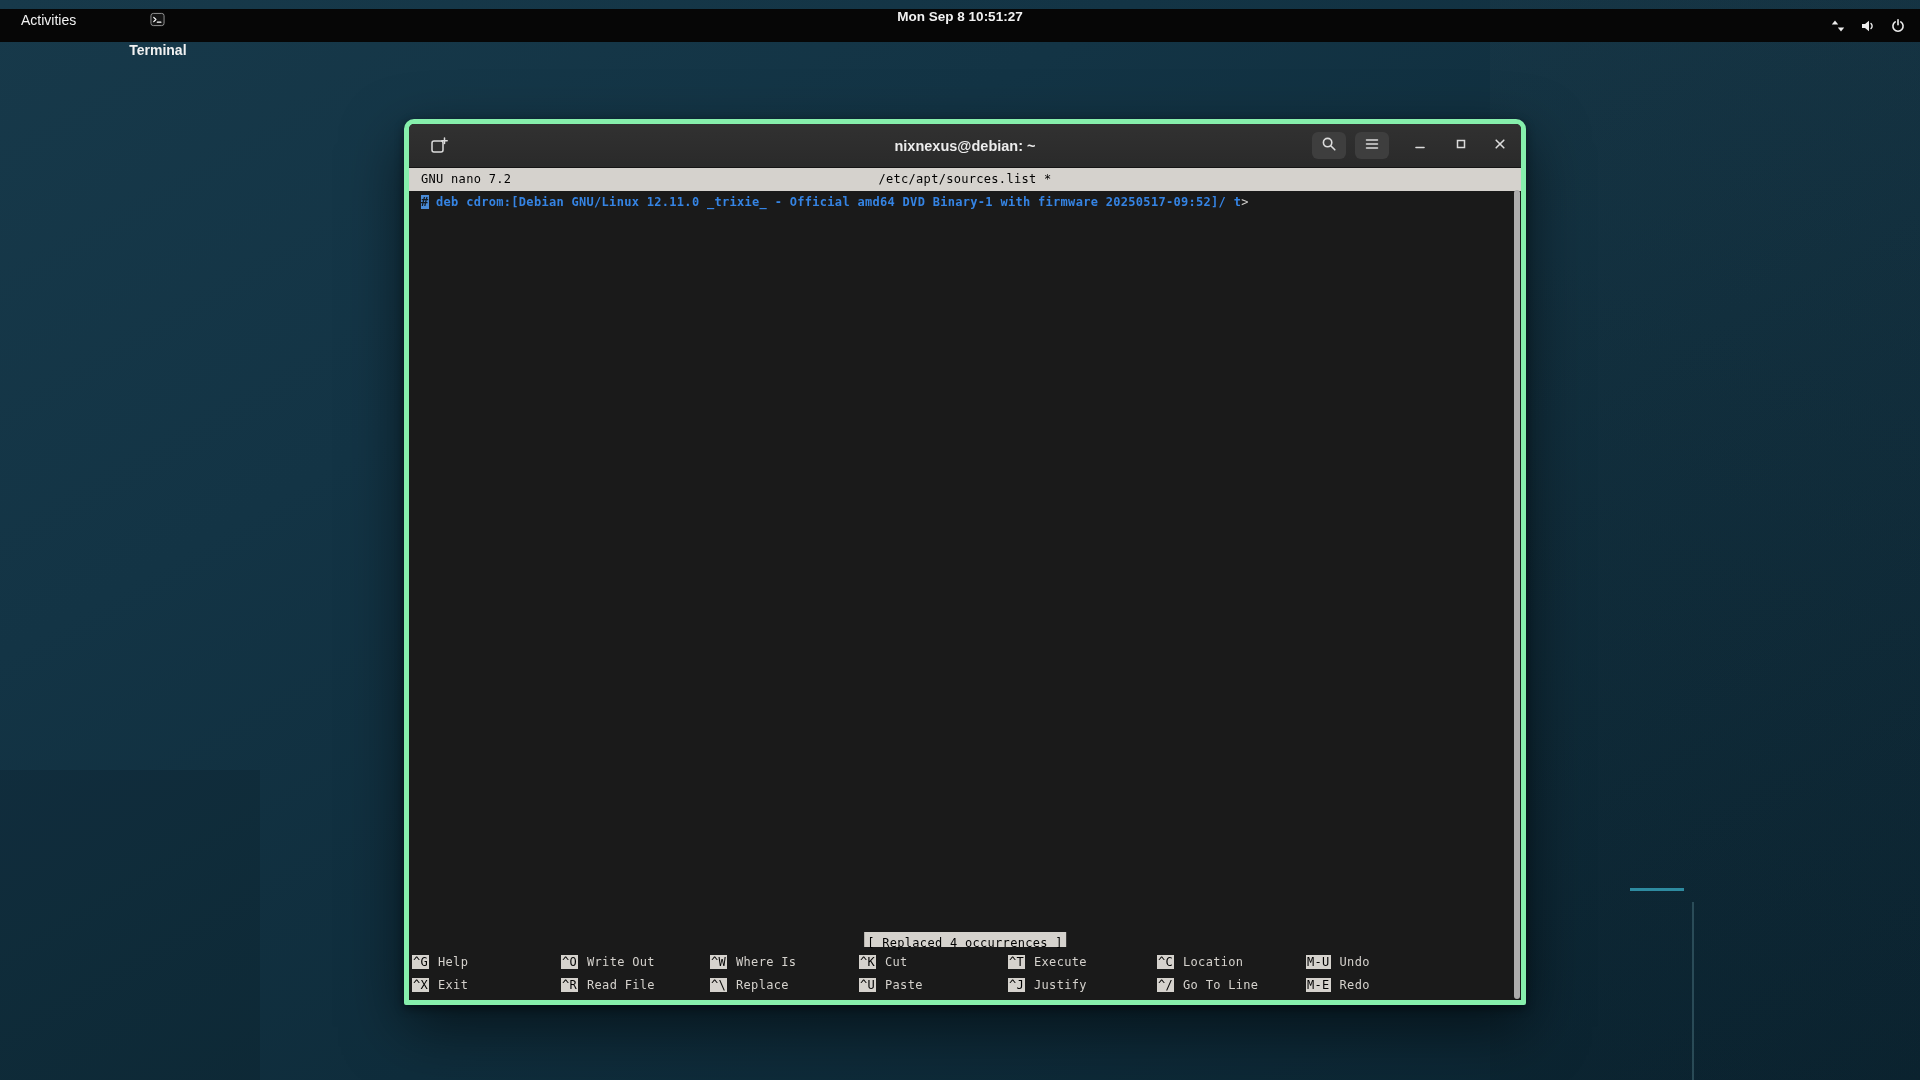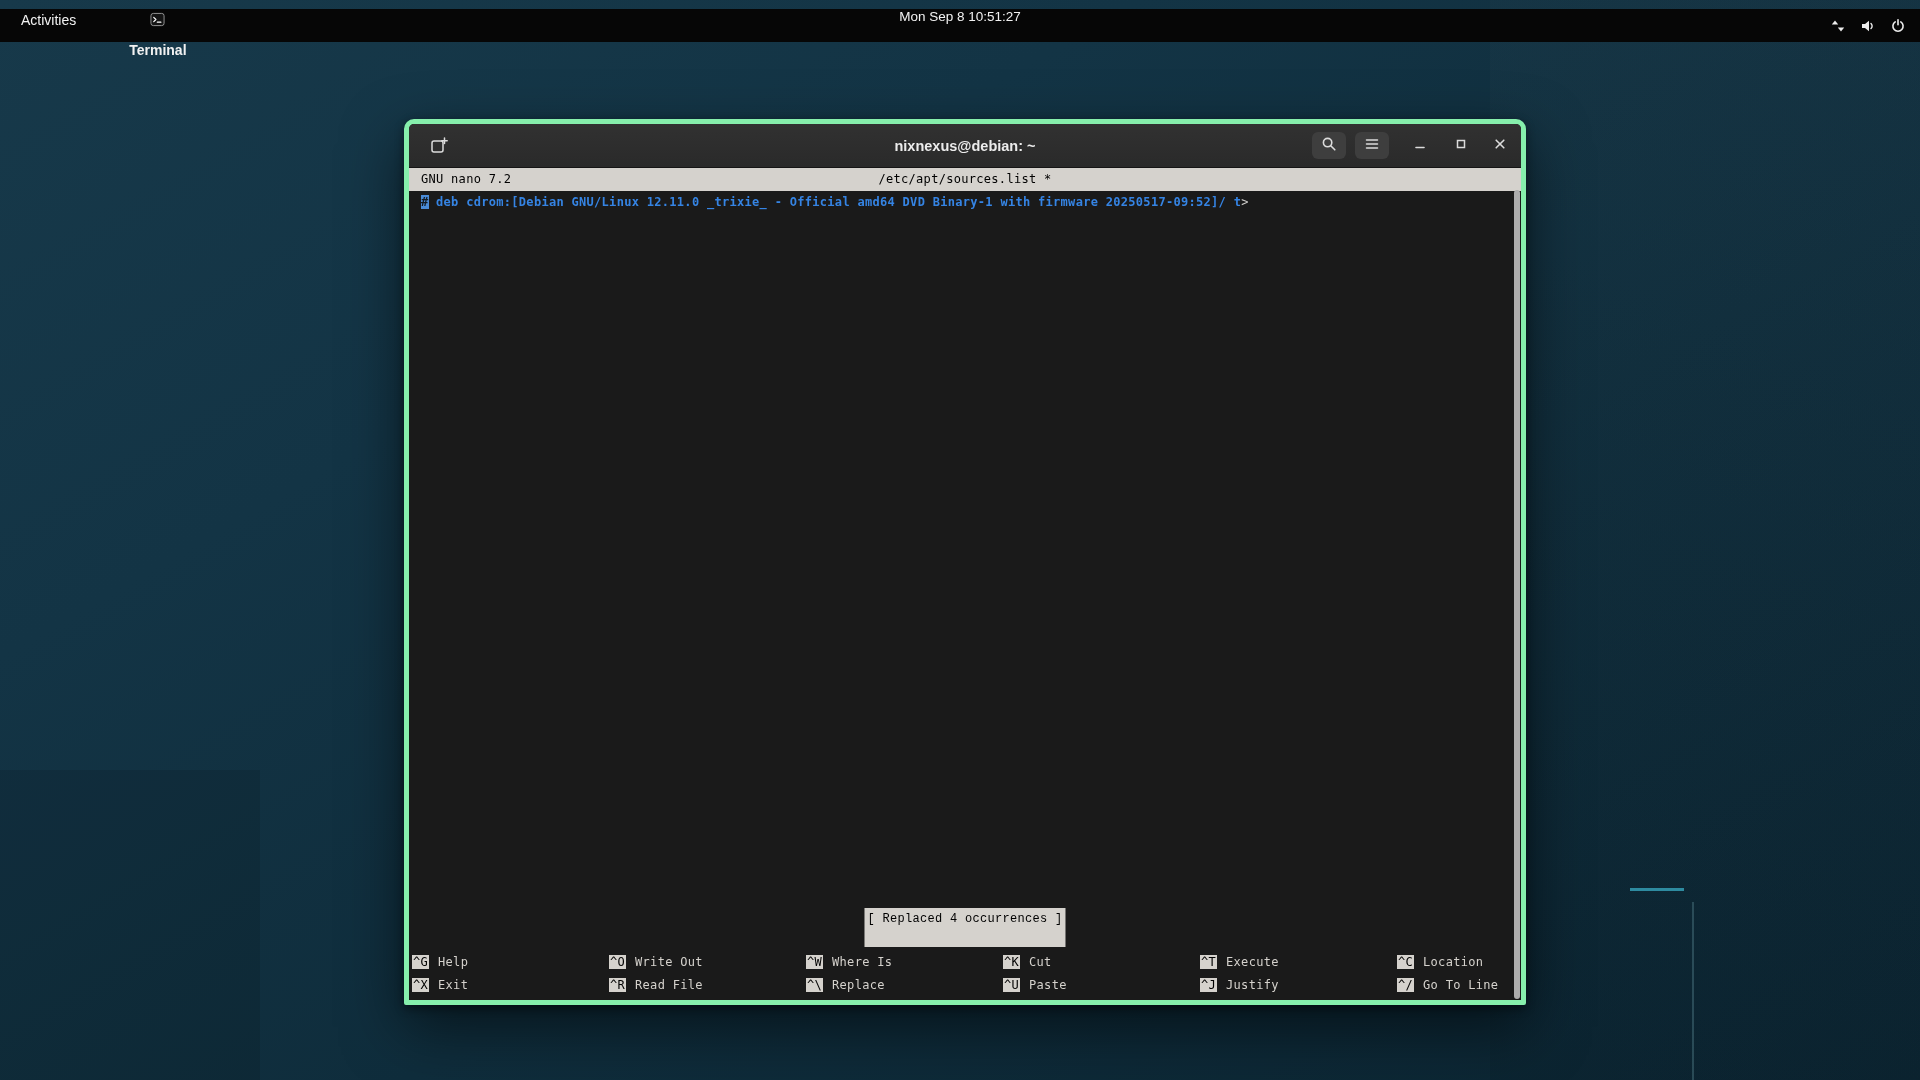--- a/index.html
+++ b/index.html
@@ -16,21 +16,21 @@
   .bg-shape-b { position: absolute; right: 0; top: 0; width: 430px; height: 1080px;
     background: linear-gradient(200deg, rgba(255,255,255,0.02), rgba(0,0,0,0.06)); }
   .bg-teal-line { position: absolute; left: 1630px; top: 888px; width: 54px; height: 3px; background: #2e8ba0; }
   .bg-edge { position: absolute; left: 1692px; top: 902px; width: 2px; height: 178px; background: rgba(150,215,225,0.22); }
 
   
   .topbar { position: absolute; top: 0; left: 0; right: 0; height: 33px; background: #060606;
     display: flex; align-items: flex-start; color: #f2f2f2; font-size: 14px; z-index: 10; margin-top: 9px; }
   .activities { margin-left: 10px; padding: 3px 11px; border-radius: 15px; cursor: default; }
   .app-indicator { margin-left: 34px; display: flex; align-items: center; gap: 12px; font-weight: bold; padding: 3px 8px; border-radius: 6px; flex-direction: column; }
-  .clock { position: absolute; left: 50%; transform: translateX(-50%); font-weight: normal; font-size: 13.5px; }
+  .clock { position: absolute; left: 50%; transform: translateX(-50%); font-weight: bold; font-size: 13.5px; }
   .tray { position: absolute; right: 14px; top: 0; height: 33px; display: flex; align-items: center; gap: 14px; }
   .tray svg { display: block; }
 
   
   .window { position: absolute; left: 404px; top: 119px; width: 1112px; height: 876px;
     border-radius: 10px 10px 2px 2px; overflow: hidden; background: #1a1a1a;
     box-shadow: 0 22px 60px rgba(0,0,0,0.55), 0 3px 10px rgba(0,0,0,0.45);
     border: 5px solid #86efac; }
   .titlebar { position: relative; height: 43px; background: linear-gradient(#313131, #2a2a2a);
     border-bottom: 1px solid #151515; }
@@ -56,23 +56,23 @@
   .nano-filename { position: absolute; left: 50%; transform: translateX(-50%); white-space: nowrap; }
   .editor-lines { padding-left: 12px; }
   .term-line { height: 23px; white-space: pre; }
   .seg-blue { color: var(--c-blue, #3584e4); font-weight: bold; }
   .seg-yellow { color: var(--c-yellow, #c4a000); }
   .seg-magenta { color: var(--c-magenta, #c061cb); font-weight: bold; }
   .seg-default { color: var(--term-fg, #d0cfcc); }
   .seg-cursor { background: var(--cursor-bg, #3584e4); color: var(--cursor-fg, #1a1a1a); font-weight: bold; }
 
   .status-msg { position: absolute; bottom: 53px; left: 50%; transform: translateX(-50%);
-    height: 39px; line-height: 23px; padding: 0 3px; background: var(--hdr-bg, #d5d2cd); color: #000; white-space: pre; font-family: Liberation Mono, monospace; }
-
-  .shortcut-bar { position: absolute; bottom: 3px; left: 3px; right: 0; display: flex; gap: 48px; }
+    height: 15px; line-height: 23px; padding: 0 3px; background: var(--hdr-bg, #d5d2cd); color: #000; white-space: pre; }
+
+  .shortcut-bar { position: absolute; bottom: 3px; left: 3px; right: 0; display: flex; }
   .sc-col { flex: 0 0 149px; width: 149px; }
   .sc-entry { height: 23px; white-space: pre; }
   .sc-key { background: var(--hdr-bg, #d5d2cd); color: #000; padding: 0 1px; }
   .sc-label { color: var(--hdr-bg, #d5d2cd); margin-left: 9px; }
 
   .scrollbar { position: absolute; top: 22px; bottom: 1px; right: 1px; width: 6px;
     background: #adadad; border-radius: 3px; z-index: 3; }
 </style>
 </head>
 <body>

